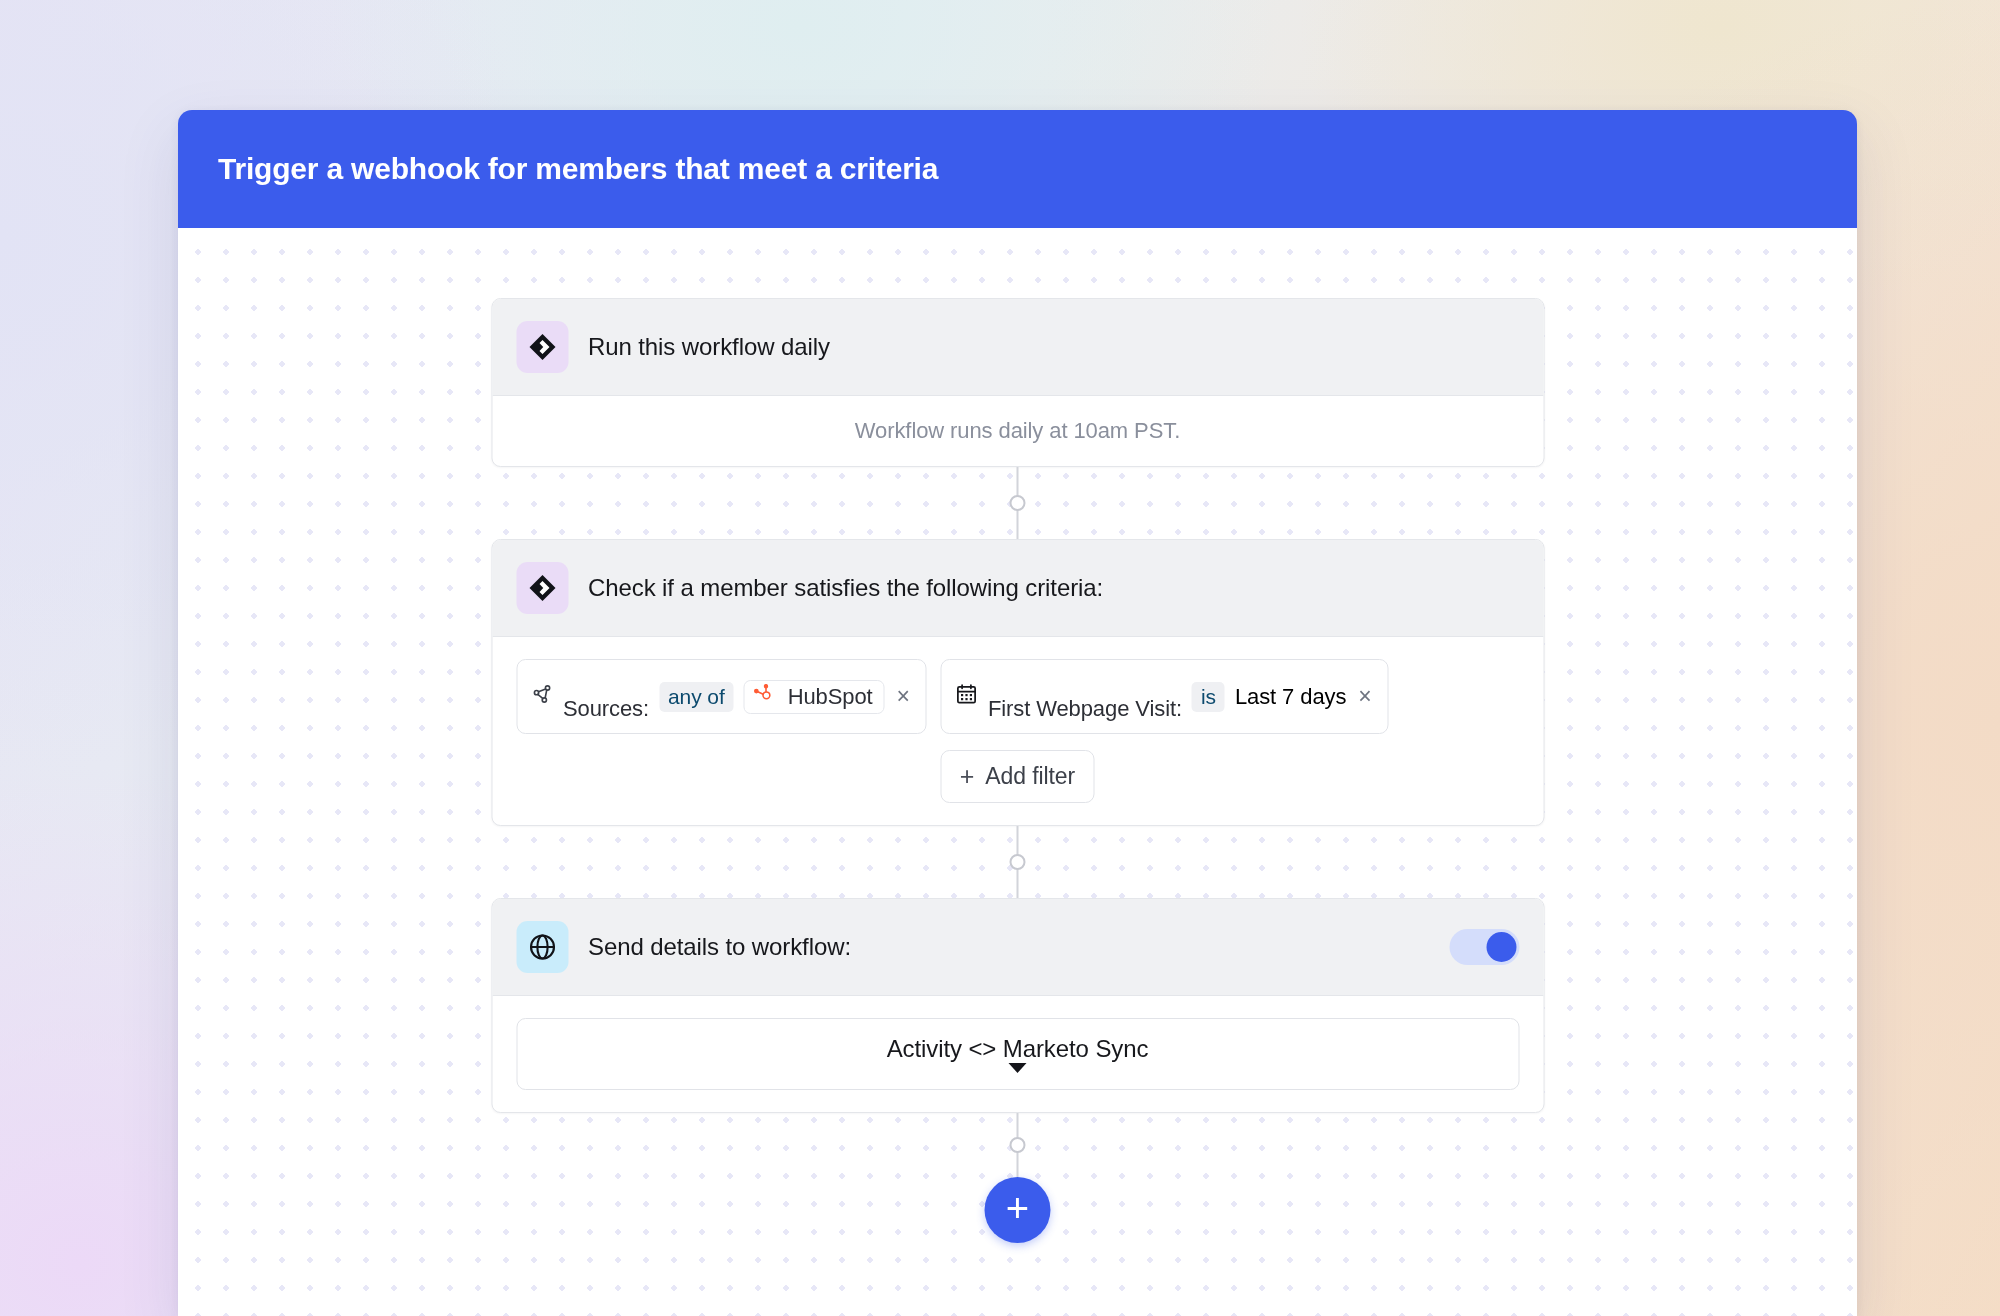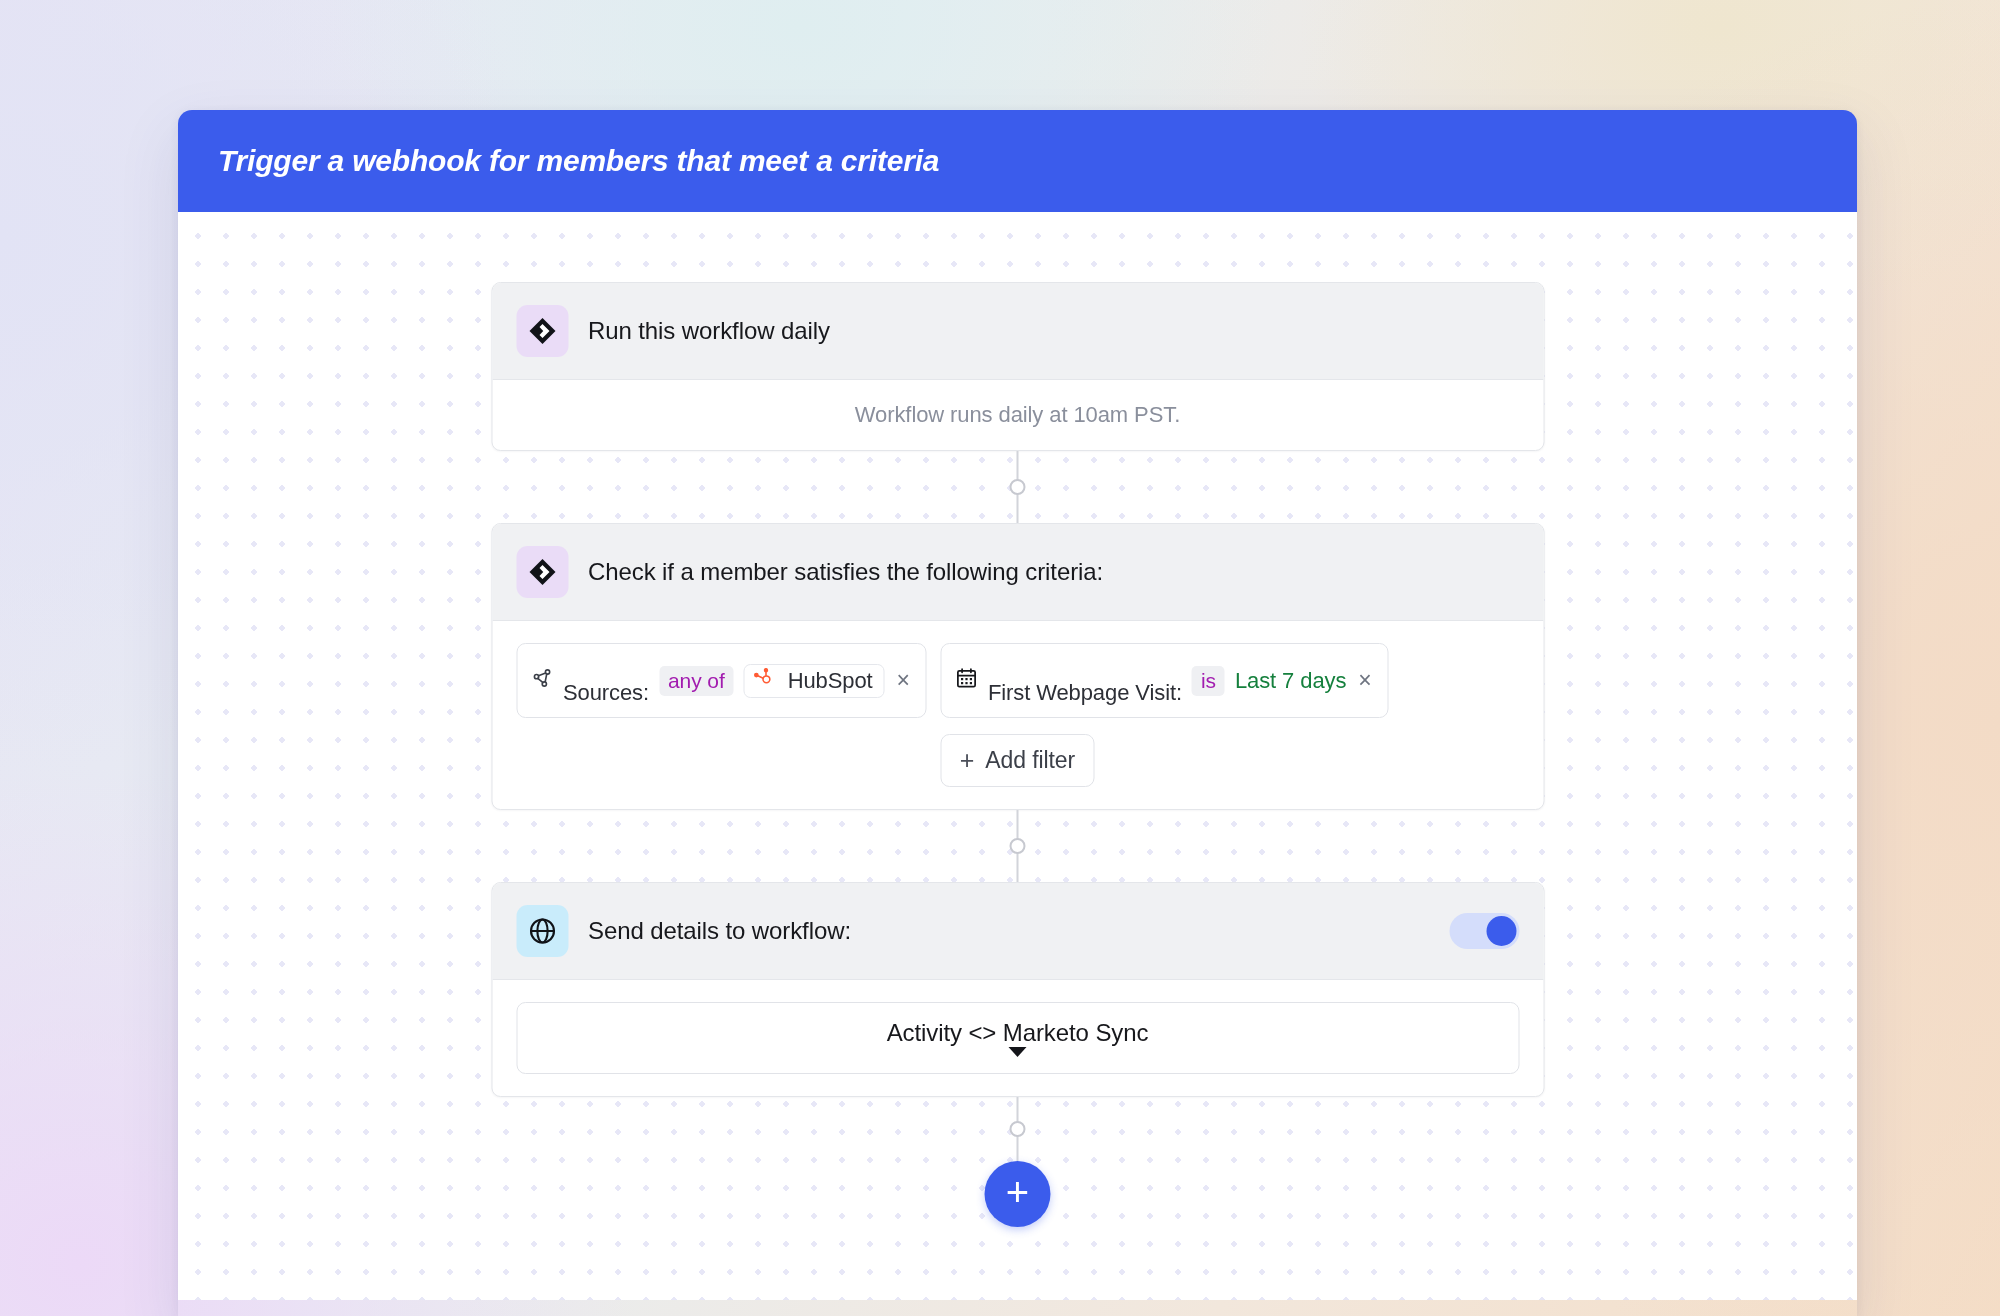--- a/index.html
+++ b/index.html
@@ -29,26 +29,25 @@
     left: 178px;
     top: 110px;
     width: 1679px;
     height: 1206px;
     border-radius: 14px 14px 0 0;
     overflow: hidden;
     box-shadow: 0 24px 60px rgba(60,60,120,0.13), 0 2px 10px rgba(60,60,120,0.07);
   }
 
   .panel-header {
-    height: 102px;
+    height: 118px;
     background: #3b5cec;
     display: flex;
     align-items: center;
     padding: 0 40px;
-    font-style: italic;
   }
   .panel-title {
     color: #ffffff;
     font-size: 30px;
     font-weight: bold;
     letter-spacing: -0.2px;
   }
 
   .canvas {
     position: relative;
@@ -132,39 +131,39 @@
     font-size: 22px;
     color: #2d2f36;
     white-space: nowrap;
     letter-spacing: -0.1px;
   }
 
   .chip-label { color: #2d2f36; margin-top: 25px; }
 
   .op-badge {
     background: #eff0f3;
-    color: #a21caf;
+    color: #0c4a6e;
     border-radius: 5px;
     padding: 3px 9px;
     font-size: 21px;
   }
 
   .value-chip {
     display: inline-flex;
     align-items: center;
     gap: 15px;
     border: 1px solid #e5e7ec;
     border-radius: 7px;
     padding: 3px 11px 3px 8px;
     background: #fff;
     color: #2d2f36;
     font-size: 22px;
   }
 
-  .plain-value { color: #15803d; font-size: 22px; }
+  .plain-value { color: #000000; font-size: 22px; }
 
   .chip-close {
     color: #6e7480;
     font-size: 23px;
     line-height: 1;
     padding: 0 2px;
     cursor: pointer;
   }
 
   .add-filter {

